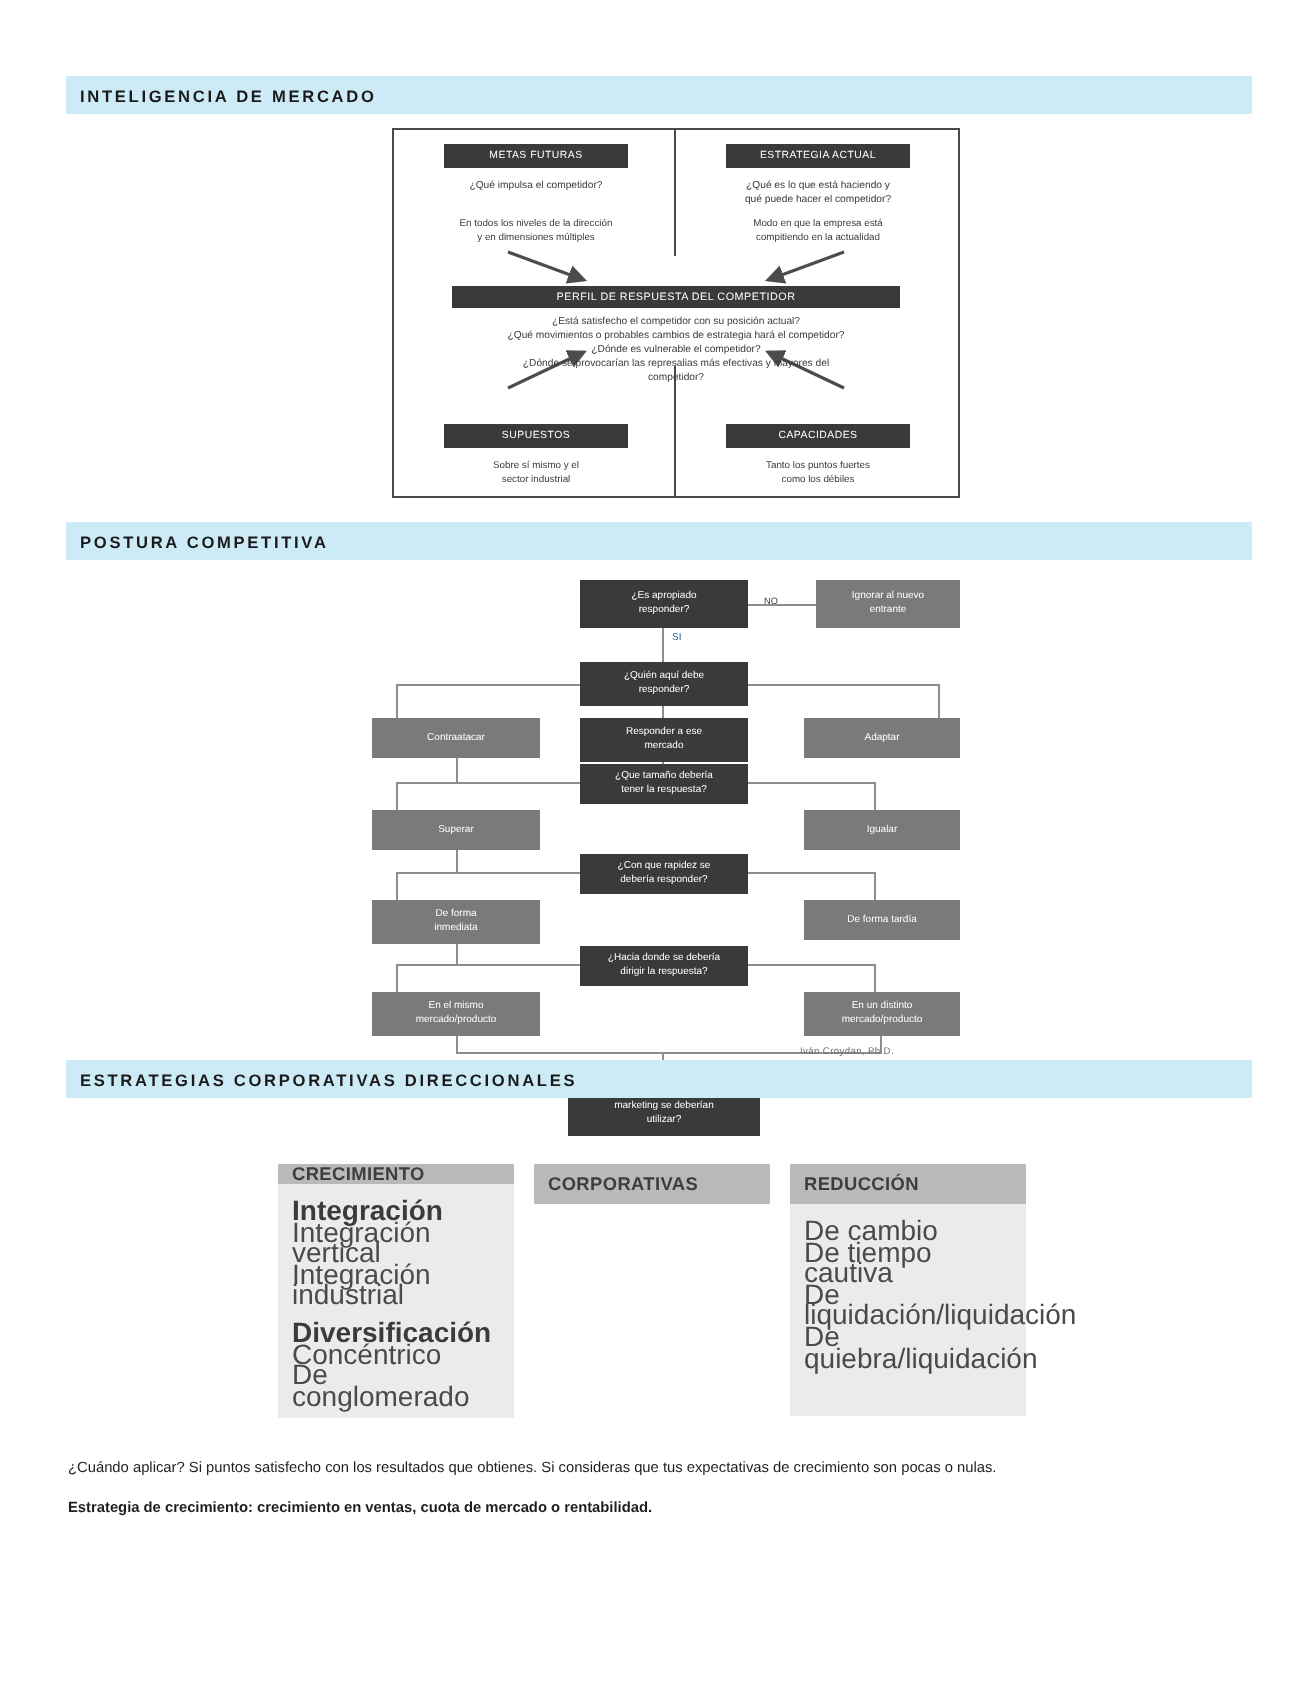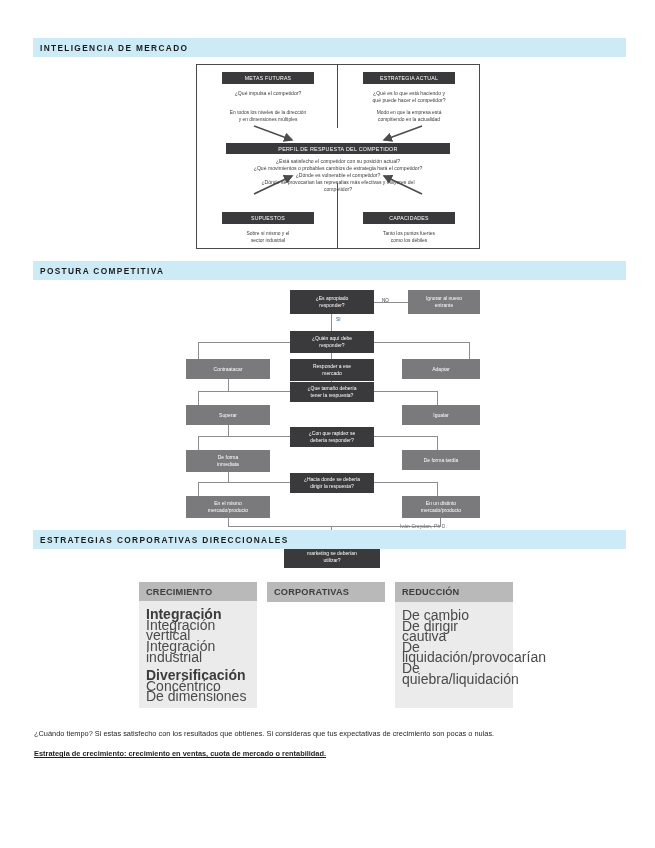--- a/index.html
+++ b/index.html
@@ -126,21 +126,21 @@
   .strat-body .b { font-weight: bold; color: #3b3b3d; }
   .strat-body .spacer { height: 8px; }
 
   
   #notes {
     position: absolute; left: 34px; top: 728px; width: 592px;
     font-size: 7.4px; line-height: 11.4px; color: #1f1f1f;
   }
   #notes p { margin: 0 0 2px 0; }
   #notes .lead { font-weight: bold; }
-  #notes .gap { margin-top: 9px; text-decoration: underline; }
+  #notes .gap { margin-top: 9px; }
 </style>
 </head>
 <body>
 
 <div class="page">
 
   <div class="sec-header" style="top:38px">
     <span>INTELIGENCIA DE MERCADO</span>
   </div>
 
@@ -305,37 +305,37 @@
 
     <div class="strat-col">
       <div class="strat-head">CRECIMIENTO</div>
       <div class="strat-body">
         <div class="b">Integración</div>
         <div>Integración vertical</div>
         <div>Integración industrial</div>
         <div class="spacer"></div>
         <div class="b">Diversificación</div>
         <div>Concéntrico</div>
-        <div>De dimensiones</div>
+        <div>De conglomerado</div>
       </div>
     </div>
 
     <div class="strat-col">
       <div class="strat-head">CORPORATIVAS</div>
     </div>
 
     <div class="strat-col">
       <div class="strat-head">REDUCCIÓN</div>
       <div class="strat-body">
         <div>De cambio</div>
-        <div>De dirigir cautiva</div>
-        <div>De liquidación/provocarían</div>
+        <div>De tiempo cautiva</div>
+        <div>De liquidación/liquidación</div>
         <div>De quiebra/liquidación</div>
       </div>
     </div>
   </div>
 
   <div id="notes">
-    <p>¿Cuándo tiempo? Si estas satisfecho con los resultados que obtienes. Si consideras que tus expectativas de crecimiento son pocas o nulas.</p>
+    <p>¿Cuándo aplicar? Si puntos satisfecho con los resultados que obtienes. Si consideras que tus expectativas de crecimiento son pocas o nulas.</p>
     <p class="lead gap">Estrategia de crecimiento: crecimiento en ventas, cuota de mercado o rentabilidad.</p>
   </div>
 
 </div>
 
 </body></html>

